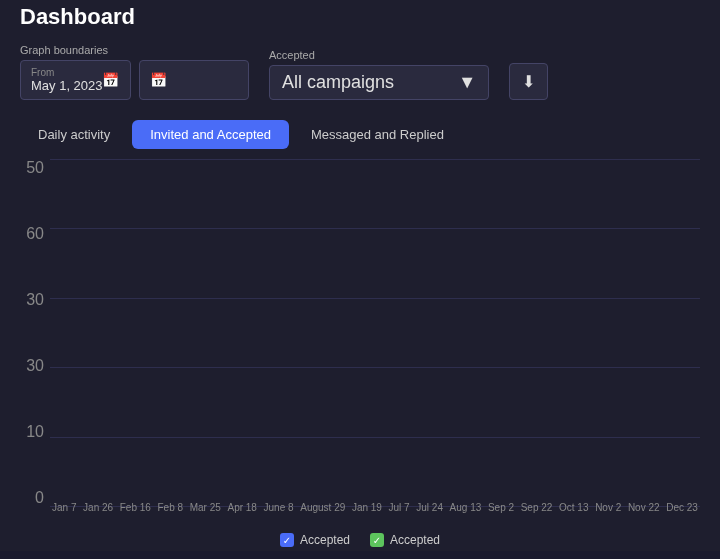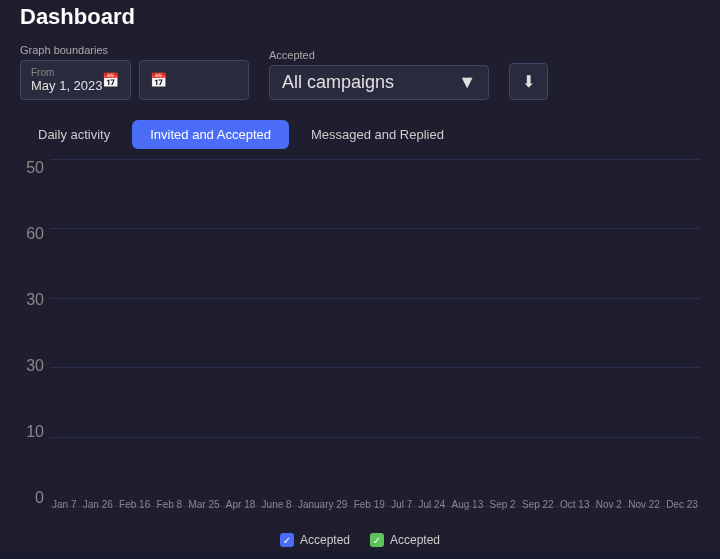--- a/index.html
+++ b/index.html
@@ -186,27 +186,27 @@
       min-height: 0;
       flex: 1;
     }
     .bar-accepted {
       background: #5dc45d;
       min-height: 0;
       flex: 1;
     }
     .x-axis {
       position: absolute;
-      bottom: 8px;
+      bottom: 14px;
       left: 0;
       right: 0;
       height: 20px;
       display: flex;
       justify-content: space-between;
-      align-items: flex-start;
+      align-items: flex-end;
       font-size: 10px;
       color: #888888;
       padding: 0 2px;
     }
     .legend {
       display: flex;
       justify-content: center;
       gap: 20px;
       margin-top: 6px;
       font-size: 12px;
@@ -575,22 +575,22 @@
             </div>
           </div>
         <div class="x-axis" id="x-axis">
         <span>Jan 7</span>
             <span>Jan 26</span>
             <span>Feb 16</span>
             <span>Feb 8</span>
             <span>Mar 25</span>
             <span>Apr 18</span>
             <span>June 8</span>
-            <span>January 29</span>
-            <span>Feb 19</span>
+            <span>August 29</span>
+            <span>Jan 19</span>
             <span>Jul 7</span>
             <span>Jul 24</span>
             <span>Aug 13</span>
             <span>Sep 2</span>
             <span>Sep 22</span>
             <span>Oct 13</span>
             <span>Nov 2</span>
             <span>Nov 22</span>
             <span>Dec 23</span>
           </div>

